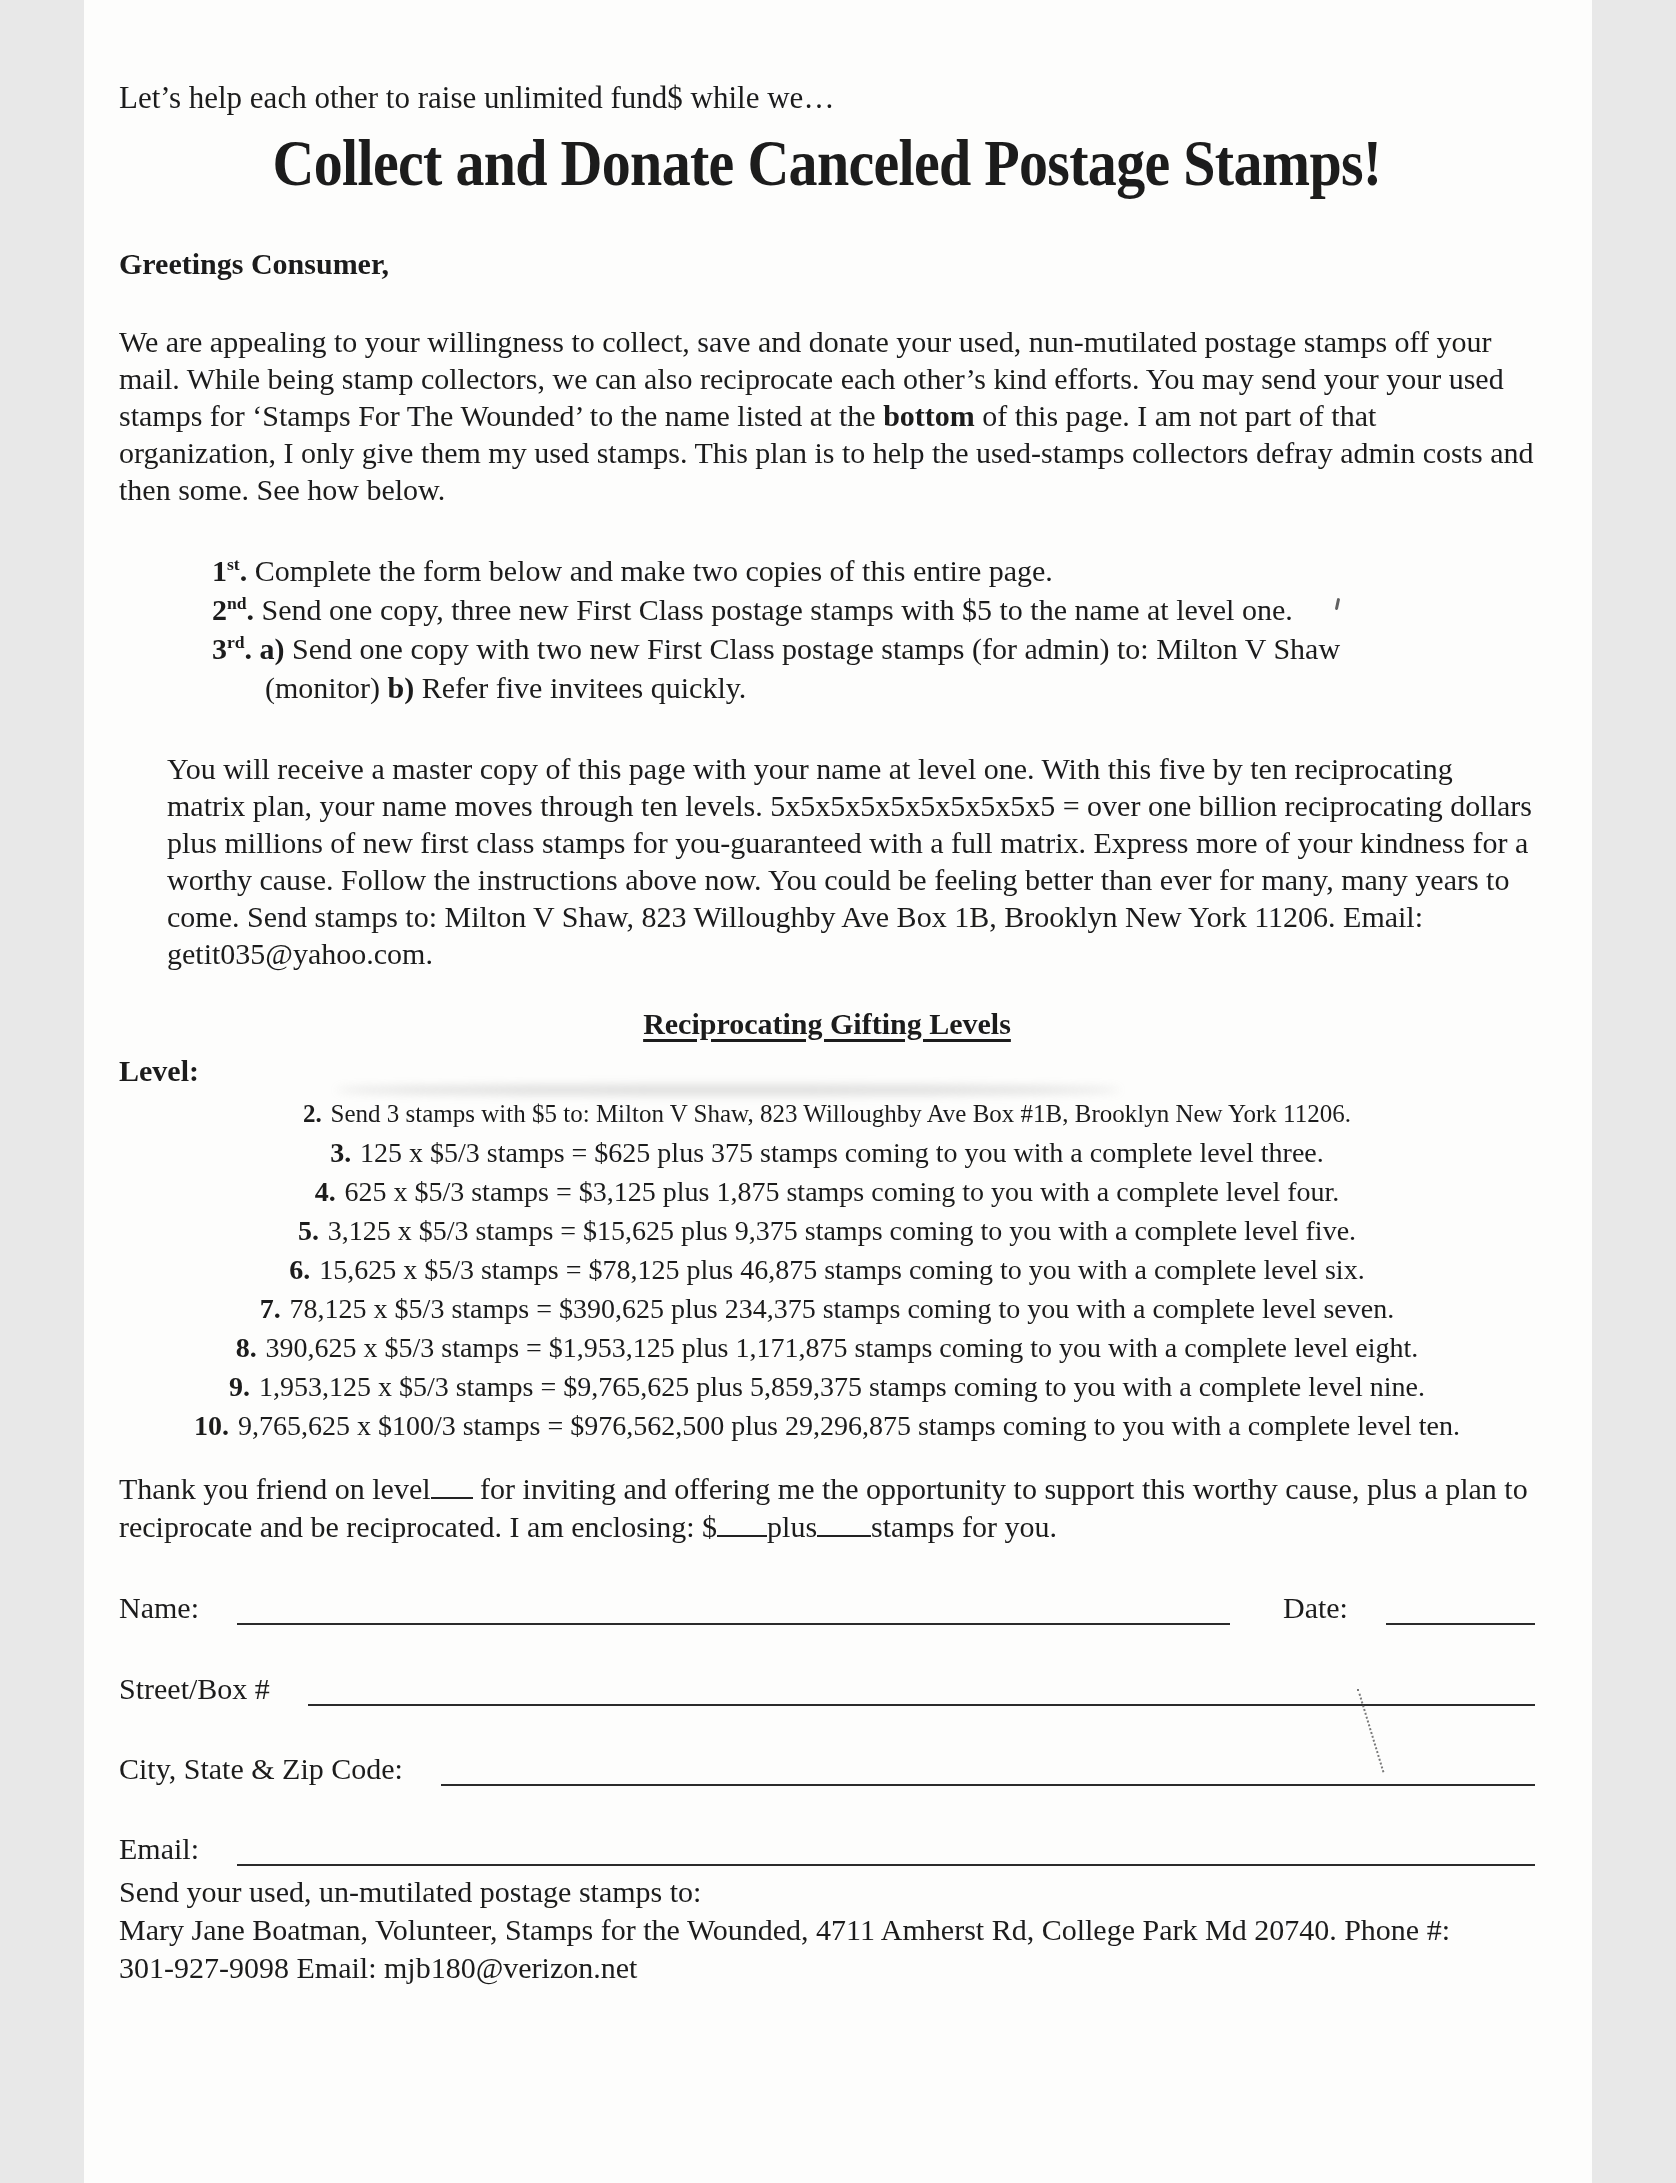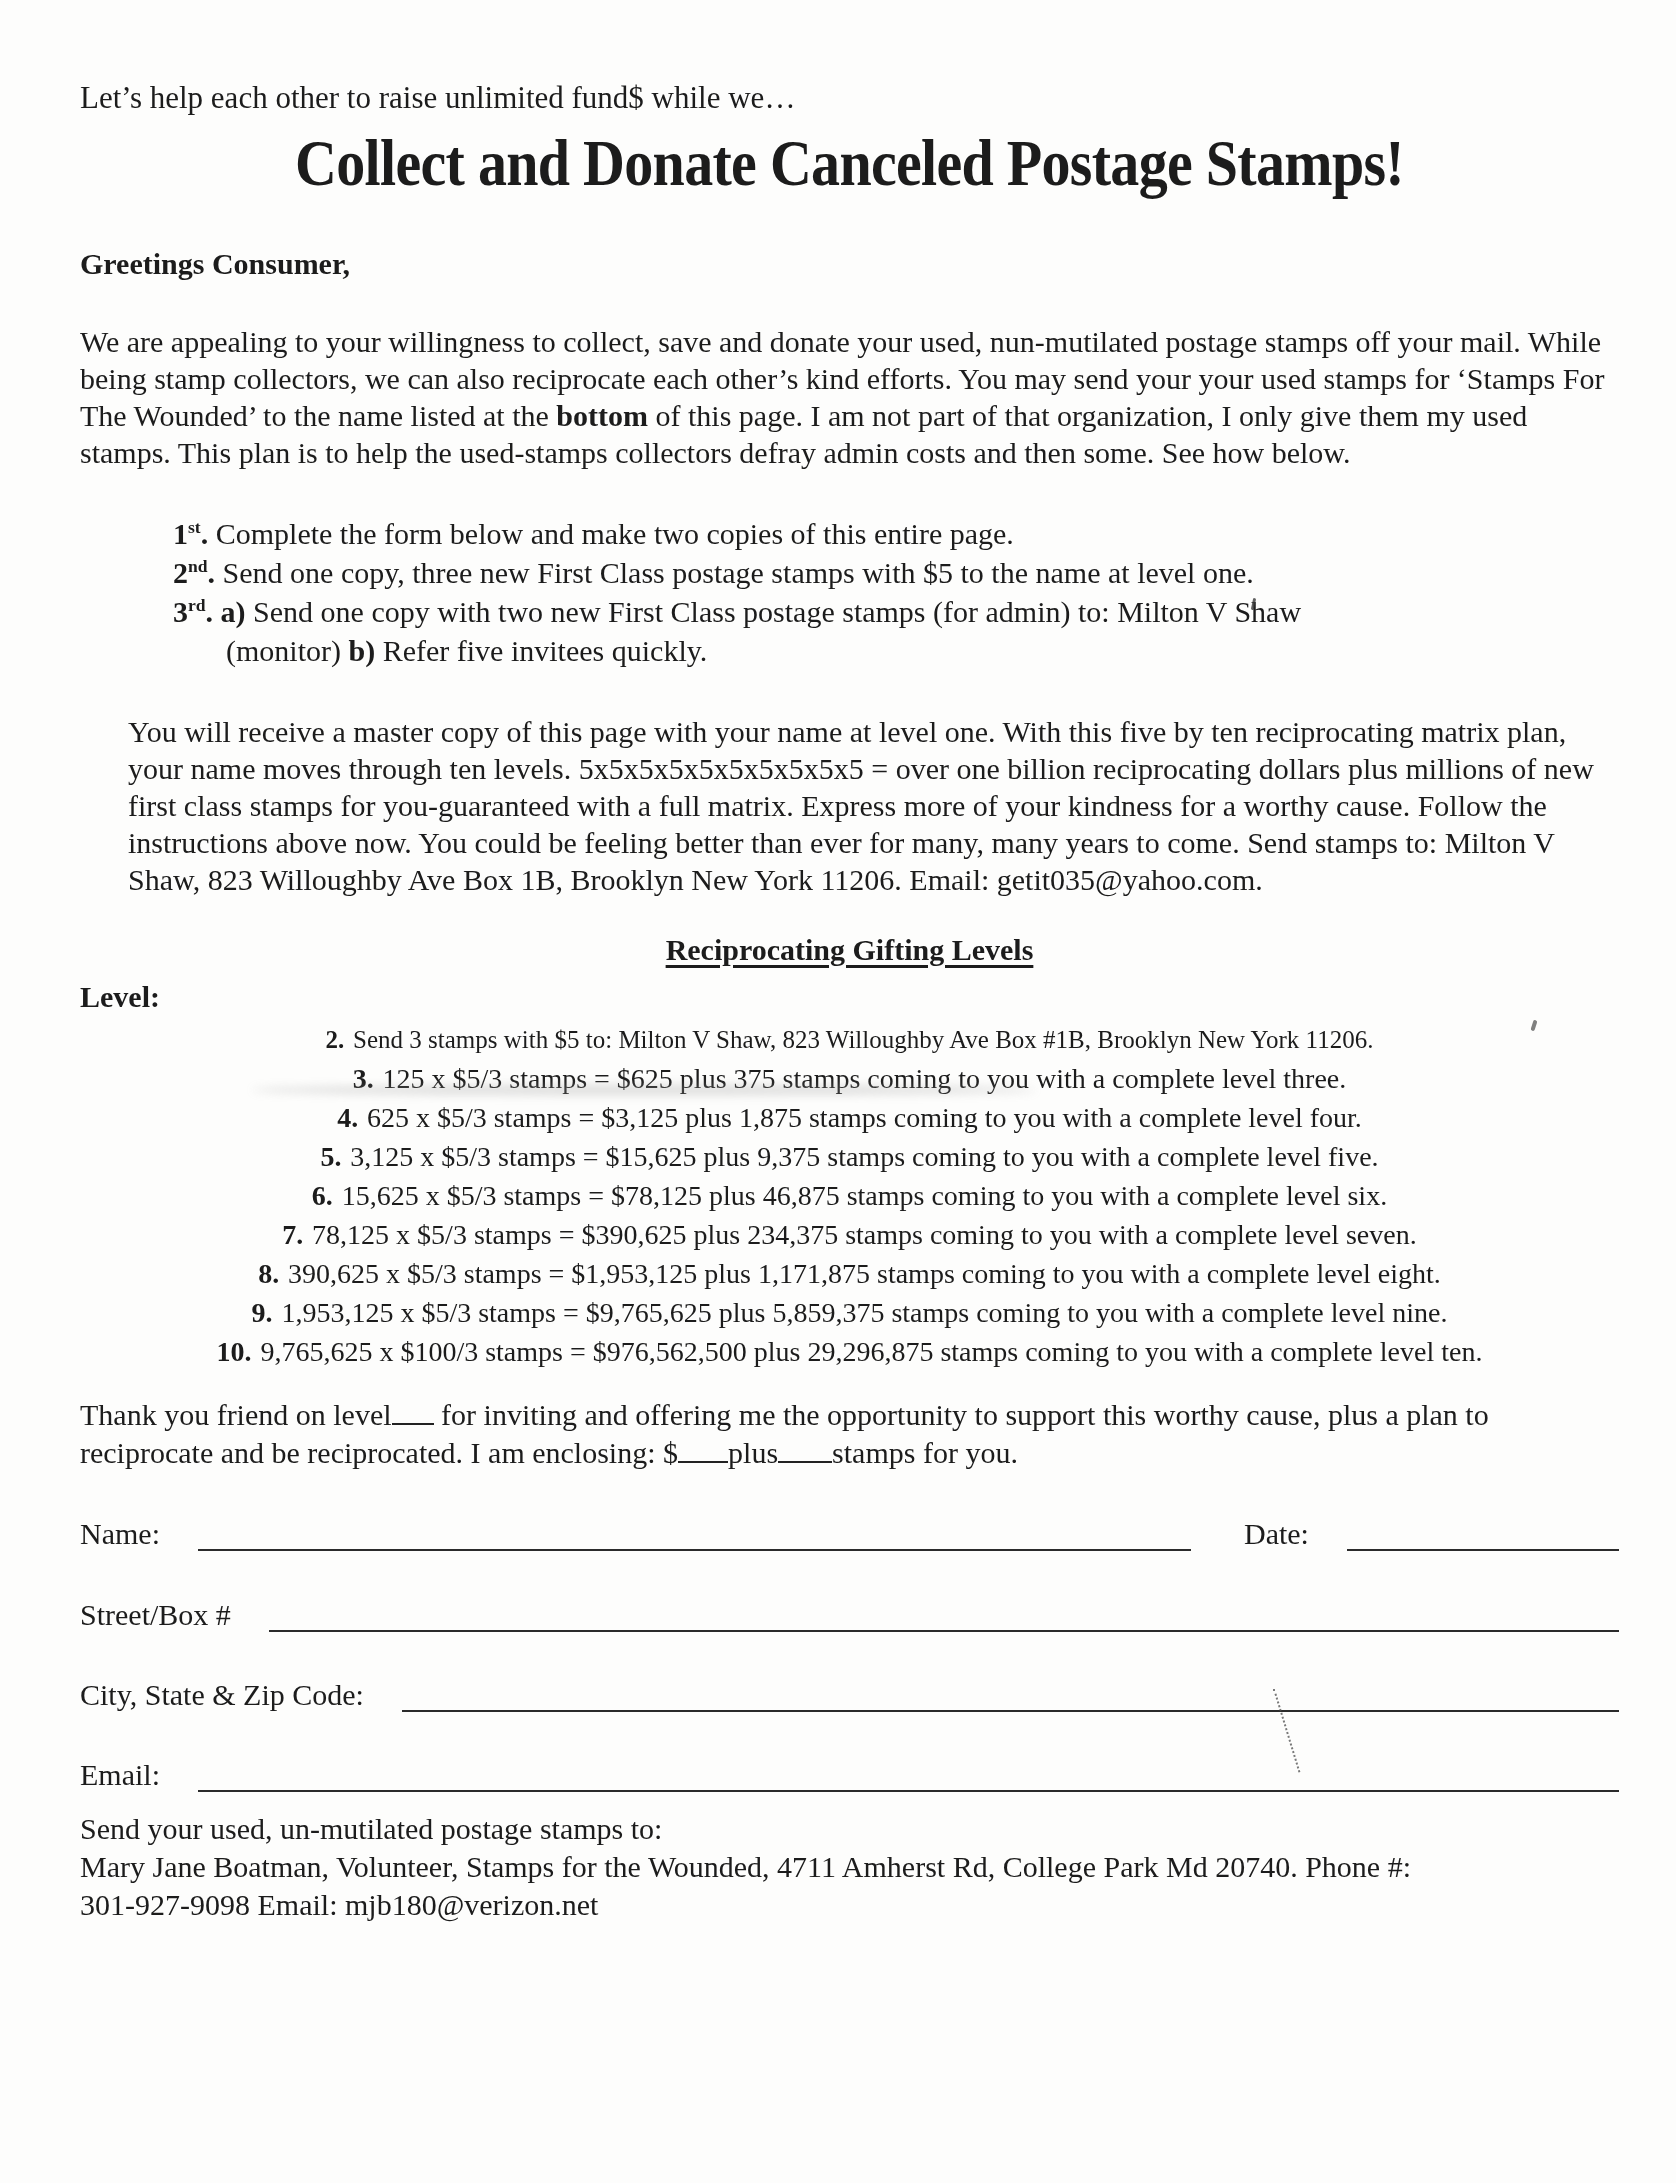--- a/index.html
+++ b/index.html
@@ -1,23 +1,23 @@
 <!DOCTYPE html>
 <html style="font-size:10.8px"><head>
 <meta charset="utf-8">
 <style>
   html,body{margin:0;padding:0;background:#e8e8e8;}
   .page{
     position:relative;
-    width:1676px;
+    width:1508px;
     height:2183px;
     margin:0 auto;
     background:#fdfdfc;
     box-sizing:border-box;
-    padding:80px 57px 0 80px;
+    padding:80px 57px 0 35px;
     font-family:"Liberation Serif","DejaVu Serif",serif;
     color:#1c1c1c;
     overflow:hidden;
   }
   .intro{font-size:31px;line-height:35px;}
   .title{
     font-size:58px;
     font-weight:700;
     text-align:center;
     margin:10.8px 0 0 0;
@@ -58,21 +58,21 @@
   .form-row{display:flex;align-items:flex-end;font-size:30px;line-height:34px;gap:34px;}
   .row-name{margin-top:45px;}
   .row-street{margin-top:47px;}
   .row-city{margin-top:46px;}
   .row-email{margin-top:46px;}
   .lab{white-space:nowrap;}
   .fill{border-bottom:2.7px solid #2b2b2b;height:8px;flex:1;margin-left:4px;}
   .fill-name{flex:none;width:993px;}
   .lab-date{margin-left:19px;font-family:Liberation Serif, serif;}
   .footer-line{font-size:30px;line-height:38px;}
-  .footer-1{margin-top:18px;font-family:Liberation Serif, serif;}
+  .footer-1{margin-top:7px;font-family:Liberation Serif, serif;}
   
   .smudge{
     position:absolute;left:252px;top:1085px;width:784px;height:10px;
     background:#9f9f9f;opacity:.35;filter:blur(4.7px);border-radius:50%;
   }
   .squiggle{
     position:absolute;left:1273px;top:1689px;width:0;height:87px;
     border-left:2.7px dotted #4e4e4e;transform:rotate(-17deg);transform-origin:top;opacity:.75;
   }
   .tick-one{

